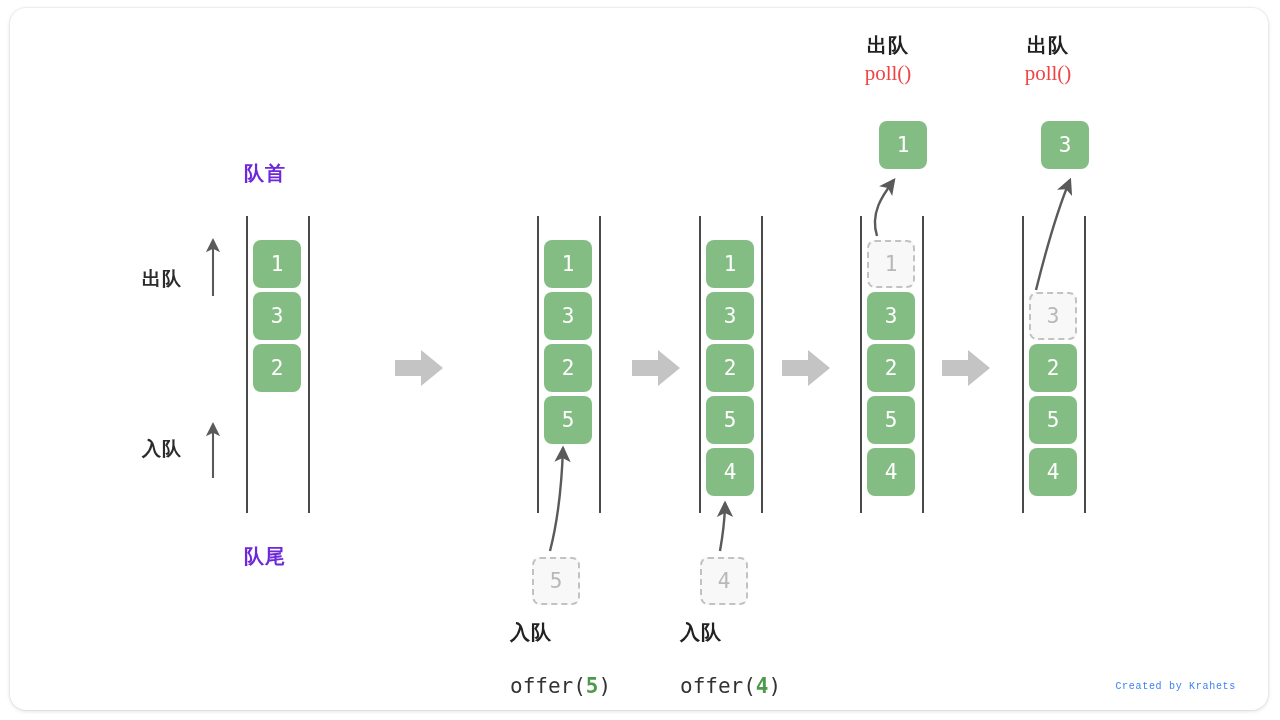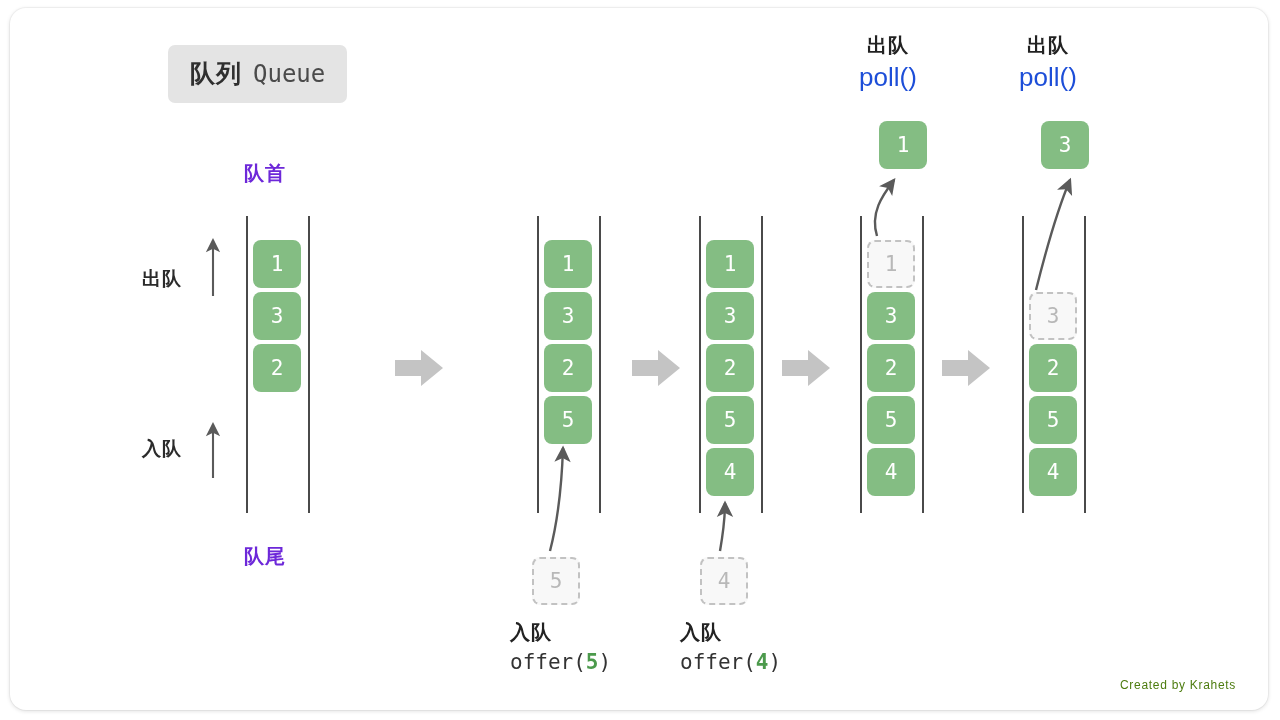--- a/index.html
+++ b/index.html
@@ -33,28 +33,28 @@
     position:absolute;font-size:19px;font-weight:bold;color:#2b2b2b;
     letter-spacing:1px;white-space:nowrap;
   }
 
   
   .poll-label{
     position:absolute;text-align:center;white-space:nowrap;
     line-height:1.42;
   }
   .poll-label .l1{font-size:20px;font-weight:bold;color:#222;letter-spacing:1px;}
-  .poll-label .l2{font-size:26px;color:#1d4ed8;font-family:Liberation Sans, sans-serif;}
+  .poll-label .l2{font-size:21px;color:#ef4444;font-family:Liberation Serif, serif;}
 
   
   .offer-label{
     position:absolute;text-align:left;white-space:nowrap;line-height:1.45;
   }
   .offer-label .l1{font-size:20px;font-weight:bold;color:#222;letter-spacing:1px;}
-  .offer-label .l2{font-size:21px;color:#333;font-family:"DejaVu Sans Mono","Liberation Mono",monospace;}
+  .offer-label .l2{font-size:21px;color:#333;font-family:"DejaVu Sans Mono","Liberation Mono",monospace;margin-top:24px;}
   .offer-label .l2 .num{color:#4c9a4c;font-weight:bold;}
 
   
   .rail{position:absolute;width:1.6px;background:#4a4a4a;}
 
   
   .cell{
     position:absolute;width:48px;height:48px;border-radius:8px;
     display:flex;align-items:center;justify-content:center;
     font-size:21px;font-family:"DejaVu Sans Mono","Liberation Mono",monospace;
@@ -65,33 +65,29 @@
 
   
   .block-arrow{position:absolute;width:48px;height:40px;}
 
   
   .overlay{position:absolute;left:0;top:0;width:1258px;height:702px;pointer-events:none;}
 
   
   .watermark{
     position:absolute;right:32px;bottom:18px;
-    font-size:12px;color:#4d7c0f;letter-spacing:.7px;
-    font-family:Liberation Sans, sans-serif;
+    font-size:10px;color:#3b82f6;letter-spacing:.7px;
+    font-family:Liberation Mono, monospace;
   }
 </style>
 </head>
 <body>
 
 <div class="canvas">
 
-  <div class="title-badge">
-    <span class="title-cn">队列</span>
-    <span class="title-en">Queue</span>
-  </div>
 
   <div class="head-label" style="left:234px;top:152px;">队首</div>
   <div class="head-label" style="left:234px;top:535px;">队尾</div>
 
   <div class="side-label" style="left:132px;top:258px;">出队</div>
   <div class="side-label" style="left:132px;top:428px;">入队</div>
 
   <div class="poll-label" style="left:788px;top:23px;width:180px;">
     <div class="l1">出队</div>
     <div class="l2">poll()</div>

